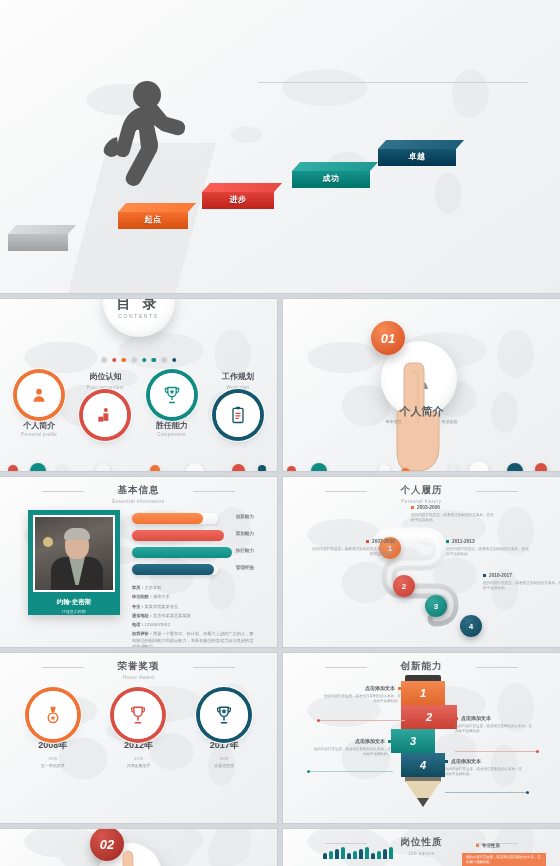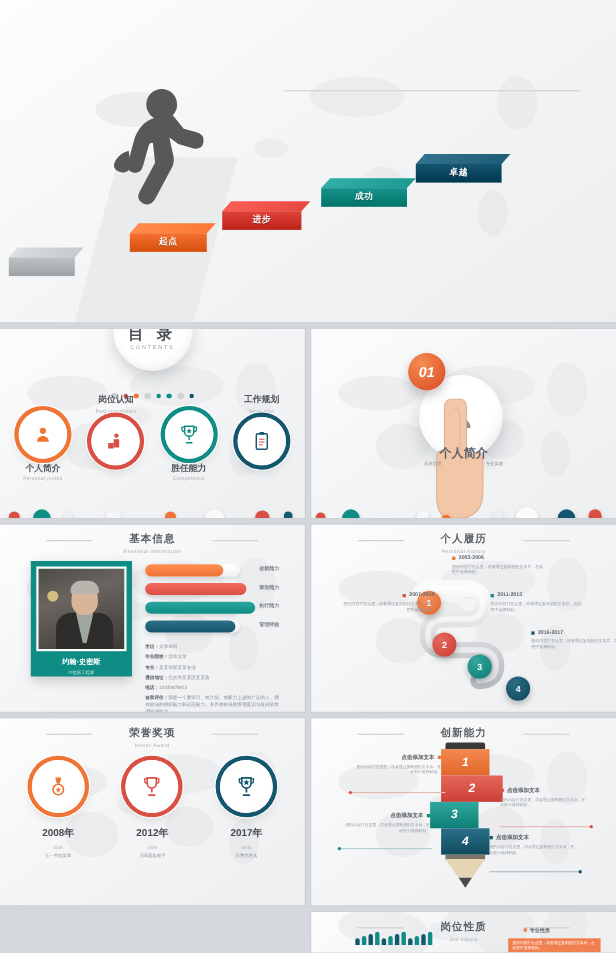--- a/index.html
+++ b/index.html
@@ -70,21 +70,21 @@
     box-shadow:0 6px 12px rgba(120,125,132,.3), inset 0 -2px 6px rgba(0,0,0,.04);
   }
   .toc-disc .t1 { position:absolute; left:0; top:30px; width:100%; text-align:center;
      font-size:14px; font-weight:bold; color:#4a4f54; letter-spacing:4px; }
   .toc-disc .t2 { position:absolute; left:0; top:48px; width:100%; text-align:center;
      font-size:5px; color:#9aa0a6; letter-spacing:1.6px; }
   .dotrow { position:absolute; left:50%; top:58px; transform:translateX(-50%); display:flex; gap:5px; align-items:center;}
   .dotrow i { display:block; border-radius:50%; }
   .toc-items { position:absolute; left:0; top:74px; width:100%; display:flex; justify-content:space-around; padding:0 6px; }
   .toc-item { width:60px; position:relative; text-align:center; }
-  .toc-item.up { margin-top:-16px; }
+  .toc-item.up { margin-top:-16px;justify-content:flex-end; }
   .ring { width:44px; height:44px; border-radius:50%; margin:0 auto; position:relative;
     background:radial-gradient(circle at 38% 32%, #ffffff 0 62%, #f2f3f4 100%);
     display:flex; align-items:center; justify-content:center;
     box-shadow:0 4px 8px rgba(120,125,132,.3); }
   .toc-cn { font-size:8px; font-weight:bold; color:#4f5358; margin-top:3px; }
   .toc-en { font-size:4.5px; color:#a7acb1; margin-top:1px; letter-spacing:.3px; }
   .toc-item.up .toc-cn { order:-2; margin:0 0 3px 0; }
   .toc-item.up .toc-en { order:-1; margin:0 0 3px 0; }
   .toc-item.up { display:flex; flex-direction:column; }
   .bubbles { position:absolute; left:0; bottom:0; width:100%; height:22px; }
@@ -161,21 +161,21 @@
   .hblock.r .hd { justify-content:flex-end; }
 
   
   #s6 { left:0; top:653px; width:277px; height:170px; }
   .honors { position:absolute; left:0; top:38px; width:100%; display:flex; justify-content:space-around; padding:0 10px; }
   .honor { width:56px; text-align:center; }
   .hring { width:48px; height:48px; border-radius:50%; margin:0 auto; position:relative;
      display:flex; align-items:center; justify-content:center;
      background:radial-gradient(circle at 36% 30%, #ffffff 0 64%, #f1f2f3 100%);
      box-shadow:0 5px 10px rgba(120,125,132,.32); }
-  .hyear { font-size:9px; font-weight:bold; color:#45494e; margin-top:12px; }
+  .hyear { font-size:9px; font-weight:bold; color:#45494e; }
   .hxx { font-size:4px; color:#a8adb2; margin-top:4px; }
   .hdesc { font-size:4px; color:#9297 9d; margin-top:2px; }
   .hdesc { color:#92979d; }
 
   
   #s7 { left:283px; top:653px; width:277px; height:170px; }
   .pencil { position:absolute; left:118px; top:22px; width:44px; height:126px; }
   .pseg { position:absolute; width:44px; height:24px; display:flex; align-items:center; justify-content:center;
      color:#fff; font-size:11px; font-weight:bold; font-style:italic; }
   .pseg.wide { width:56px; }
@@ -588,20 +588,34 @@
           <i style="background:#14566e"></i>
           <span>点击添加文本</span>
         </div>
       <p>您的内容打在这里，或者通过复制您的文本后，在此框中选择粘贴。</p>
     </div>
     <div class="saline" style="left:162px; top:139px; width:82px; background:#a9b9c4;">
         <i style="background:#14566e; right:-2px;"></i>
       </div>
   </div>
 
+  <div class="slide" id="s8">
+    <div class="worldmap"></div>
+    <div class="graycircle" style="left:98px; top:14px; width:64px; height:64px;">
+      <svg width="26" height="26" viewBox="0 0 24 24">
+        <circle cx="13" cy="6" r="2.6" fill="#8a8f95"></circle>
+        <path d="M10 10h6v10h-6z" fill="#8a8f95"></path>
+        <path d="M4 15h6v5H4z" fill="#8a8f95"></path>
+      </svg>
+    </div>
+    <div class="bignum" style="left:90px; top:-2px; background:radial-gradient(circle at 35% 28%,#d8554c,#9e2620);">02</div>
+    <svg style="position:absolute;left:112px;top:20px" width="40" height="40" viewBox="0 0 40 40">
+      <path d="M16 2 q5 0 5 7 l0 20 q3-4 8-3 q4 1 4 6 l0 9 -22 0 0-32 q0-7 5-7z" fill="#f2c7a8" stroke="#e0ae8c" stroke-width=".8"></path>
+    </svg>
+  </div>
 
   <div class="slide" id="s9">
     <div class="worldmap"></div>
     <div class="shead">
       <div class="bar l"></div>
       <div class="bar r"></div>
       <div class="cn">岗位性质</div>
       <div class="en">Job nature</div>
     </div>
     <div class="people" id="people9">

